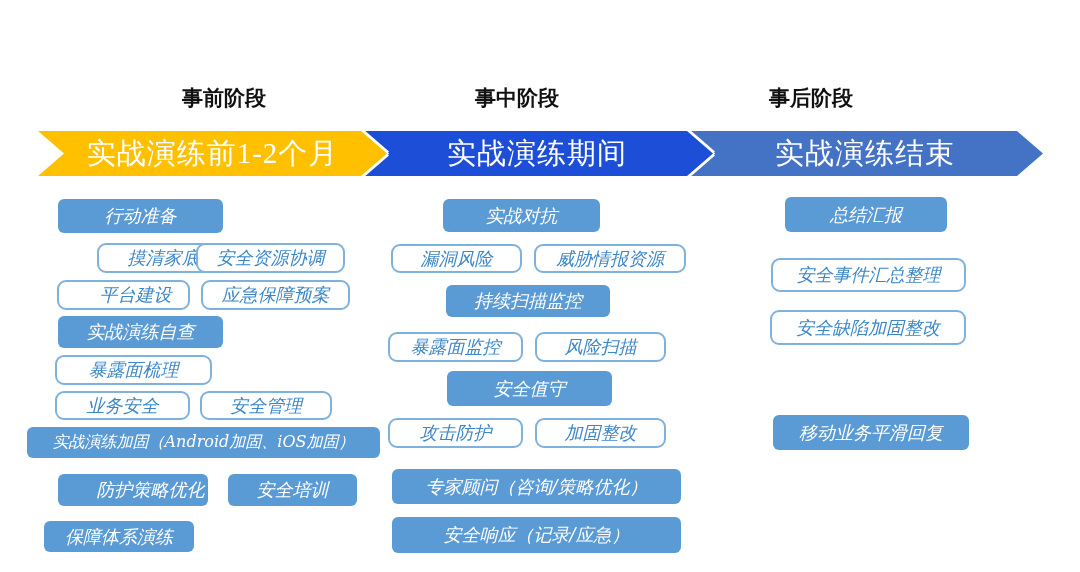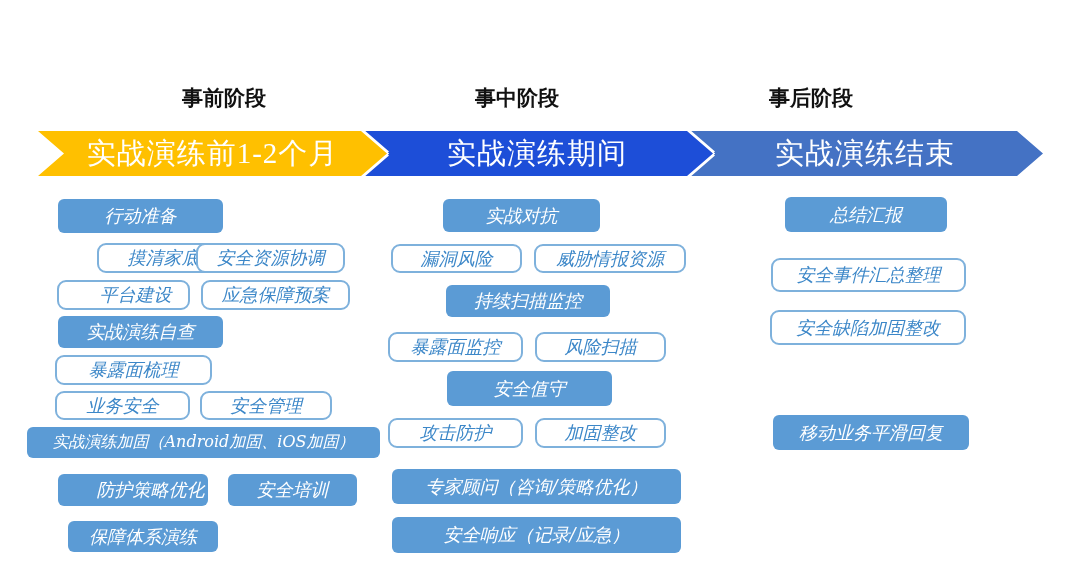--- a/index.html
+++ b/index.html
@@ -63,21 +63,21 @@
   <div class="box outlined" style="left:196px; top:243px; width:149px; height:30px;">安全资源协调</div>
   <div class="box outlined" style="left:57px;  top:280px; width:133px; height:30px;padding-left:24px;">平台建设</div>
   <div class="box outlined" style="left:201px; top:280px; width:149px; height:30px;">应急保障预案</div>
   <div class="box filled" style="left:58px;  top:316px; width:165px; height:32px;">实战演练自查</div>
   <div class="box outlined" style="left:55px;  top:355px; width:157px; height:30px;">暴露面梳理</div>
   <div class="box outlined" style="left:55px;  top:391px; width:135px; height:29px;">业务安全</div>
   <div class="box outlined" style="left:200px; top:391px; width:132px; height:29px;">安全管理</div>
   <div class="box filled small-font" style="left:27px; top:427px; width:353px; height:31px;">实战演练加固（Android加固、iOS加固）</div>
   <div class="box filled" style="left:58px;  top:474px; width:150px; height:32px;padding-left:35px;">防护策略优化</div>
   <div class="box filled" style="left:228px; top:474px; width:129px; height:32px;">安全培训</div>
-  <div class="box filled" style="left:68px;  top:521px; width:150px; height:31px;">保障体系演练</div>
+  <div class="box filled" style="left:44px;  top:521px; width:150px; height:31px;">保障体系演练</div>
 
   <div class="box filled" style="left:443px; top:199px; width:157px; height:33px;">实战对抗</div>
   <div class="box outlined" style="left:391px; top:244px; width:131px; height:29px;">漏洞风险</div>
   <div class="box outlined" style="left:534px; top:244px; width:152px; height:29px;">威胁情报资源</div>
   <div class="box filled" style="left:446px; top:285px; width:164px; height:32px;">持续扫描监控</div>
   <div class="box outlined" style="left:388px; top:332px; width:135px; height:30px;">暴露面监控</div>
   <div class="box outlined" style="left:535px; top:332px; width:131px; height:30px;border-radius:9px;">风险扫描</div>
   <div class="box filled" style="left:447px; top:371px; width:165px; height:35px;">安全值守</div>
   <div class="box outlined" style="left:388px; top:418px; width:135px; height:30px;">攻击防护</div>
   <div class="box filled" style="left:392px; top:469px; width:289px; height:35px;">专家顾问（咨询/策略优化）</div>

